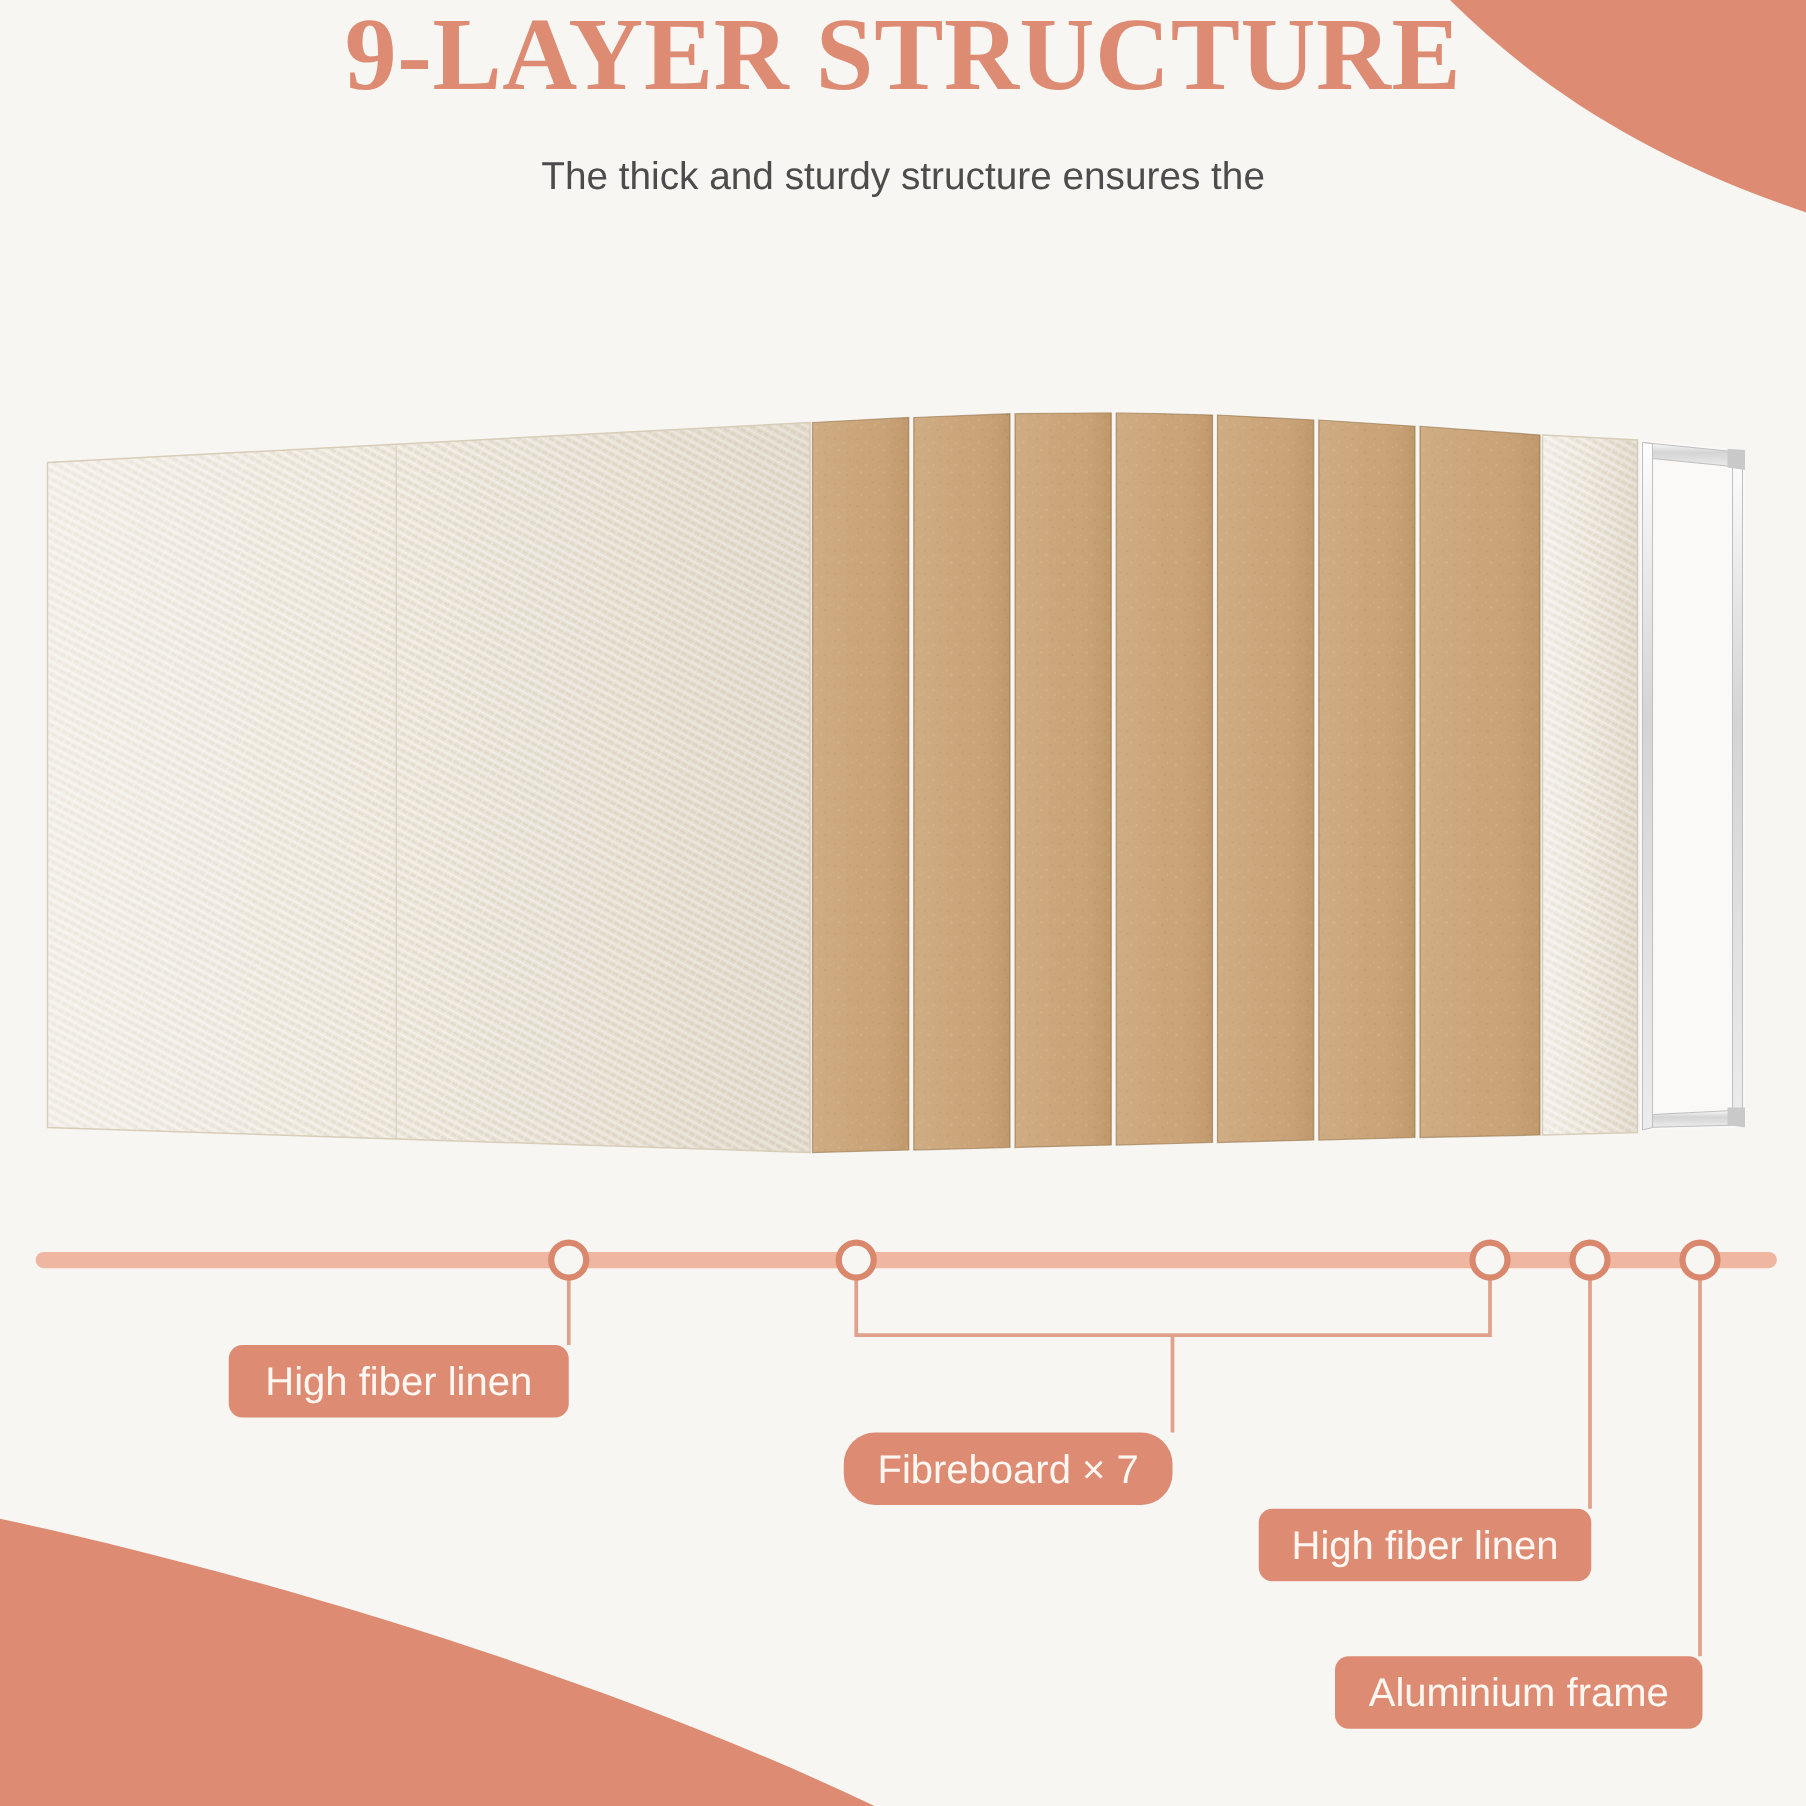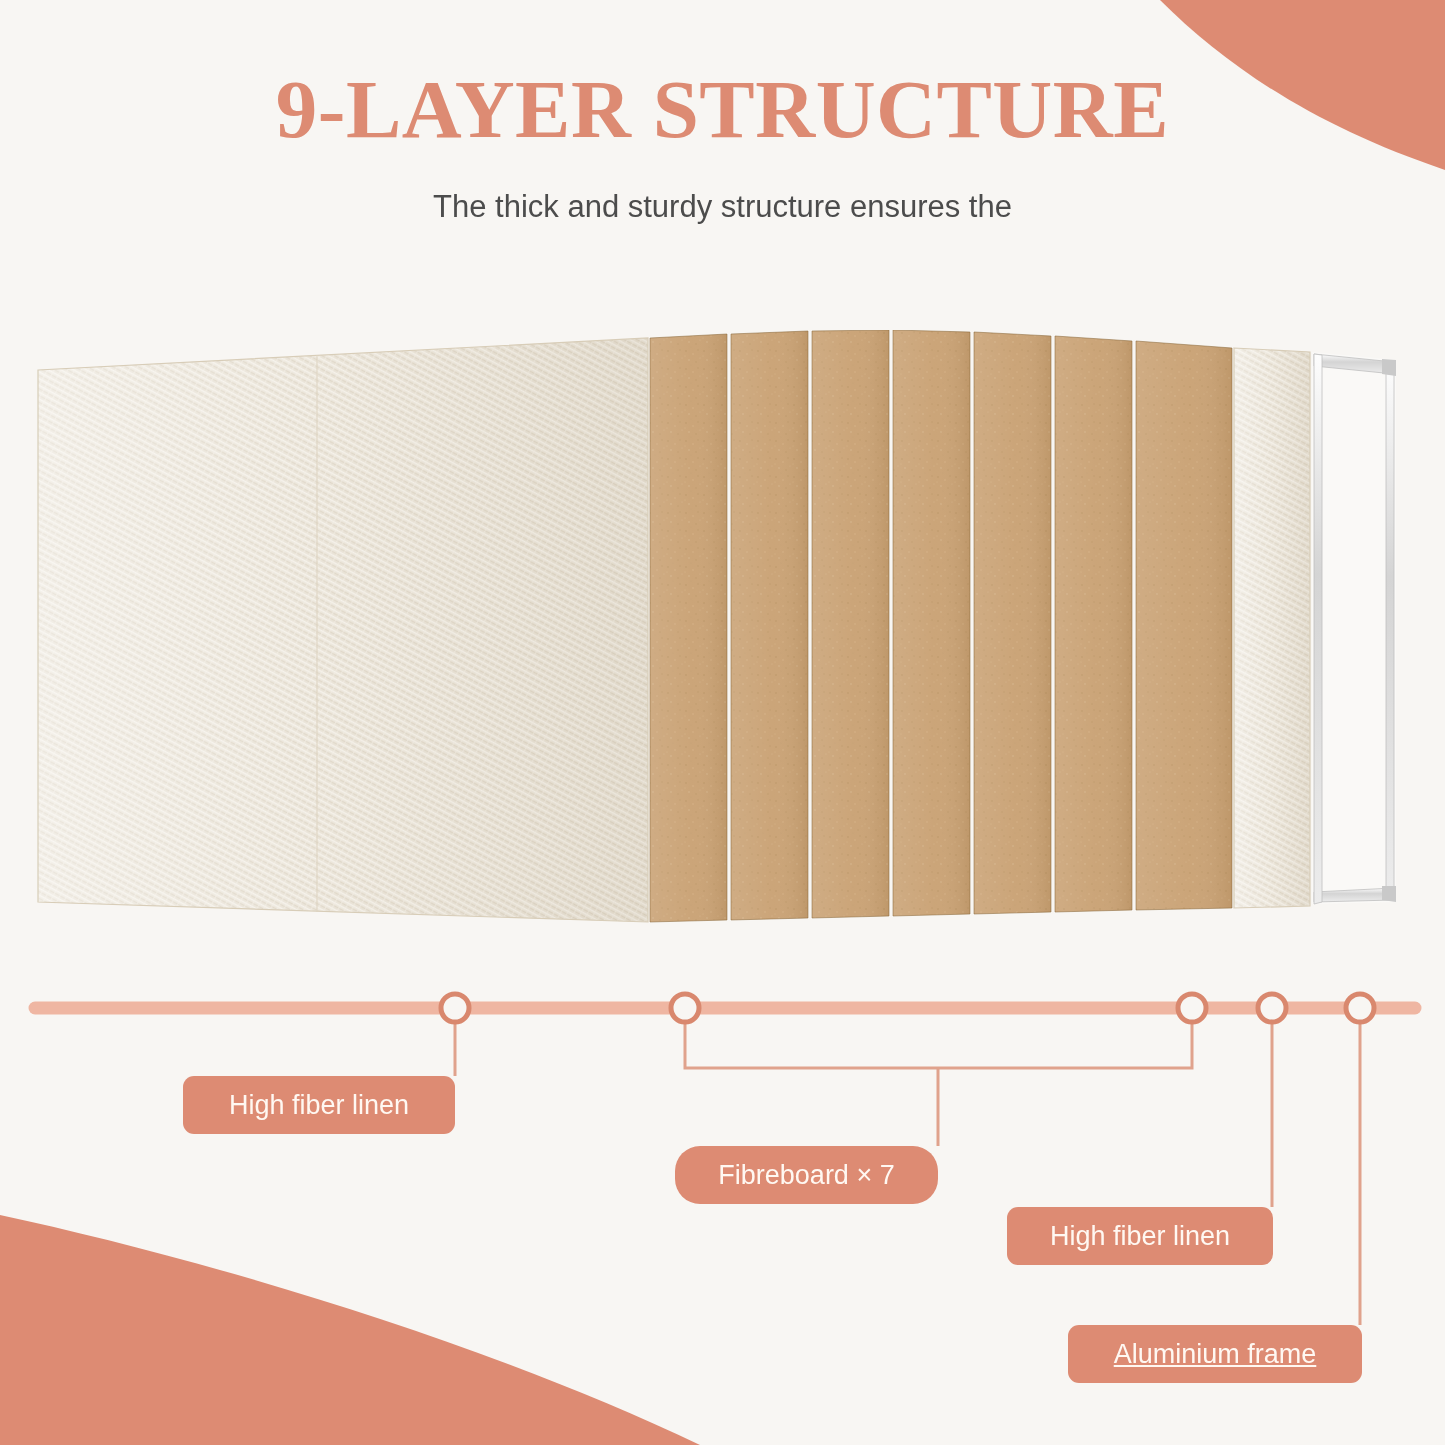--- a/index.html
+++ b/index.html
@@ -34,21 +34,20 @@
   
   .header {
     position: absolute;
     left: 0;
     top: 0;
     width: 1445px;
     text-align: center;
   }
   .title {
     margin: 0;
-    padding-top: 66px;
     font-family: "Liberation Serif", serif;
     font-size: 83px;
     font-weight: bold;
     letter-spacing: 0.5px;
     color: #DD8B73;
     line-height: 1.05;
   }
   .subtitle {
     margin: 12px;
     padding-top: 20px;
@@ -78,33 +77,33 @@
     height: 485px;
   }
   .connectors svg { display: block; }
 
   
   .label {
     position: absolute;
     background: #DD8B73;
     color: #FFF8F2;
     border-radius: 11px;
-    font-size: 27px;
+    font-size: 32px;
     line-height: 1;
     display: flex;
     align-items: center;
     justify-content: center;
     box-sizing: border-box;
     white-space: nowrap;
     padding: 0 20px;
   }
   .lbl-0 { left: 183px;  top: 1076px; width: 272px; height: 58px; }
   .lbl-1 { left: 675px;  top: 1146px; width: 263px; height: 58px; border-radius: 25px; }
   .lbl-2 { left: 1007px; top: 1207px; width: 266px; height: 58px; }
-  .lbl-3 { left: 1068px; top: 1325px; width: 294px; height: 58px; text-decoration: underline; }
+  .lbl-3 { left: 1068px; top: 1325px; width: 294px; height: 58px; }
 </style>
 </head>
 <body>
 
 <div id="stage">
 
   <svg class="corner-svg" viewBox="0 0 1445 1445" preserveAspectRatio="none">
     <defs>
       <clipPath id="pageclip">
           <rect x="0" y="0" width="1445" height="1445"></rect>

